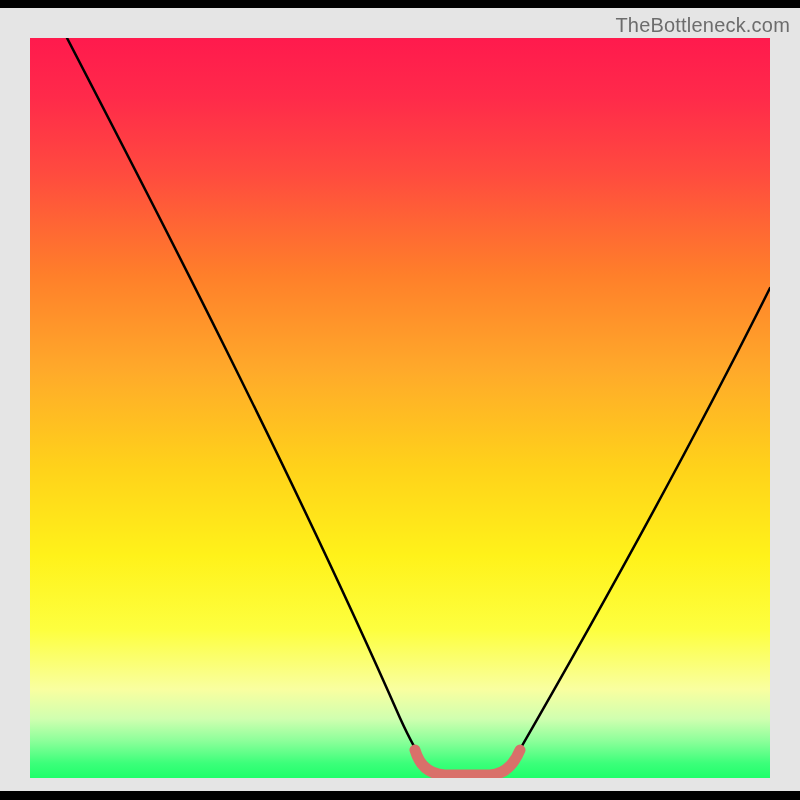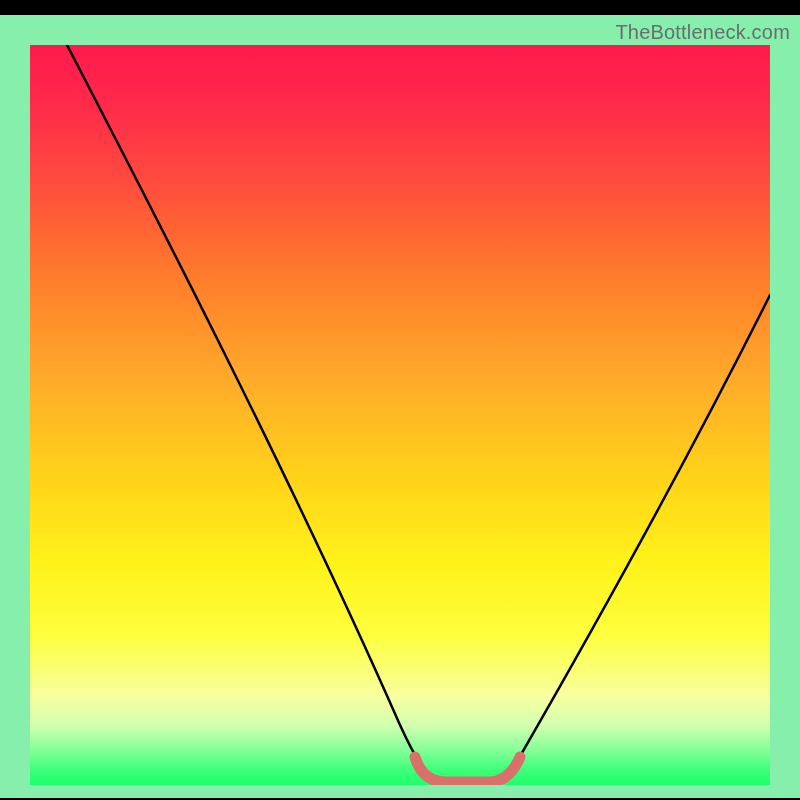--- a/index.html
+++ b/index.html
@@ -6,23 +6,23 @@
     margin: 0;
     padding: 0;
     width: 800px;
     height: 800px;
     background: #000;
     overflow: hidden;
     font-family: Arial, Helvetica, sans-serif;
   }
   .frame {
     position: absolute;
-    left: 0; top: 15px;
+    left: 0; top: 8px;
     width: 800px; height: 783px;
-    background: #86efac;
+    background: #e5e5e5;
   }
   .plot {
     position: absolute;
     left: 30px;
     top: 30px;
     width: 740px;
     height: 740px;
     overflow: hidden;
   }
   .gradient {

